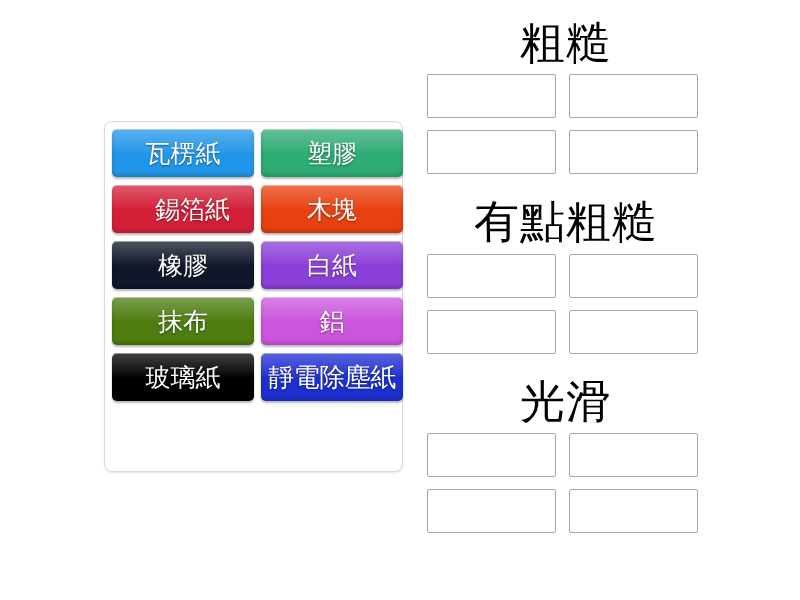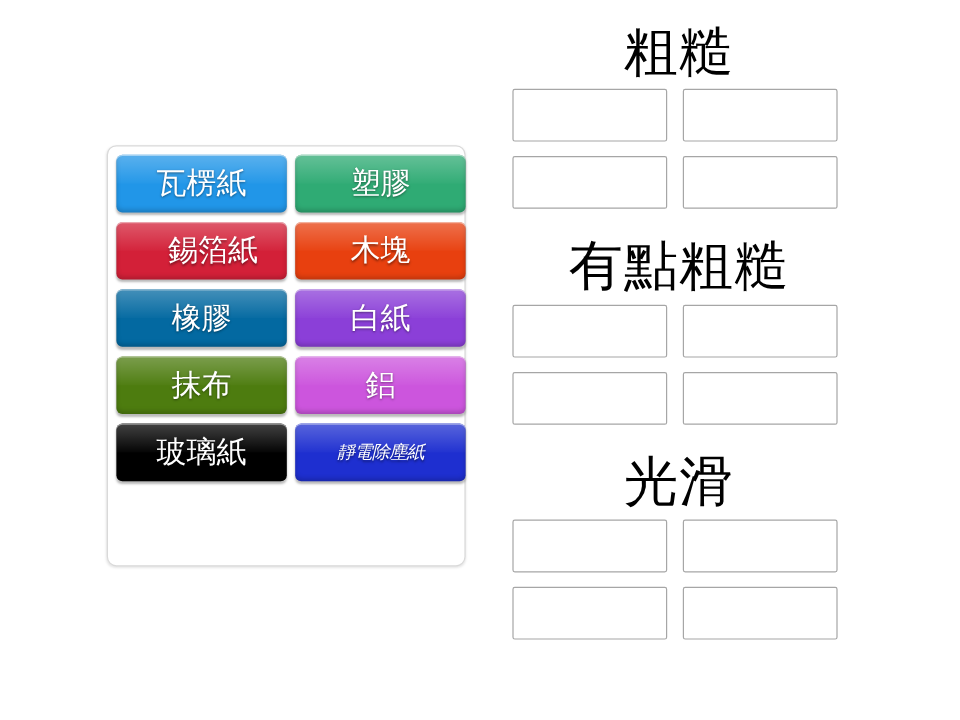--- a/index.html
+++ b/index.html
@@ -17,21 +17,21 @@
   #stage {
     position: relative;
     width: 800px;
     height: 600px;
     background: #ffffff;
   }
 
   
   #tile-tray {
     position: absolute;
-    left: 89px;
+    left: 104px;
     top: 121px;
     width: 299px;
     height: 351px;
     background: #ffffff;
     border: 1px solid #d9d9d9;
     border-radius: 8px;
     box-shadow: 0 1px 2px rgba(0,0,0,0.10);
     padding: 7px;
   }
 
@@ -69,23 +69,22 @@
     z-index: 2;
     color: #ffffff;
     font-size: 25px;
     line-height: 1;
     font-weight: 400;
     white-space: nowrap;
     letter-spacing: 0px;
     text-shadow: 0 1px 2px rgba(0,0,0,0.45);
   }
   .tile-label.long {
-    font-size: 15px;
+    font-size: 26px;
     letter-spacing: -0.5px;
-    font-style: italic;
   }
 
   
   #categories {
     position: absolute;
     left: 421px;
     top: 18px;
     width: 290px;
   }
 
@@ -129,21 +128,21 @@
         </div>
         <div class="tile" style="background: rgb(47, 171, 116);">
           <span class="tile-label" style="color: rgb(255, 255, 255);">塑膠</span>
         </div>
         <div class="tile" style="background: rgb(211, 32, 56);">
           <span class="tile-label" style="color: rgb(255, 255, 255); margin-left: 19px;">錫箔紙</span>
         </div>
         <div class="tile" style="background: rgb(232, 64, 15);">
           <span class="tile-label" style="color: rgb(255, 255, 255);">木塊</span>
         </div>
-        <div class="tile" style="background: #0369a1;">
+        <div class="tile" style="background: #0f172a;">
           <span class="tile-label" style="color: rgb(255, 255, 255);">橡膠</span>
         </div>
         <div class="tile" style="background: rgb(139, 63, 216);">
           <span class="tile-label" style="color: rgb(255, 255, 255);">白紙</span>
         </div>
         <div class="tile" style="background: #4d7c0f; text-align: right;">
           <span class="tile-label" style="color: rgb(255, 255, 255);">抹布</span>
         </div>
         <div class="tile" style="background: rgb(204, 85, 221);">
           <span class="tile-label" style="color: rgb(255, 255, 255);">鋁</span>

